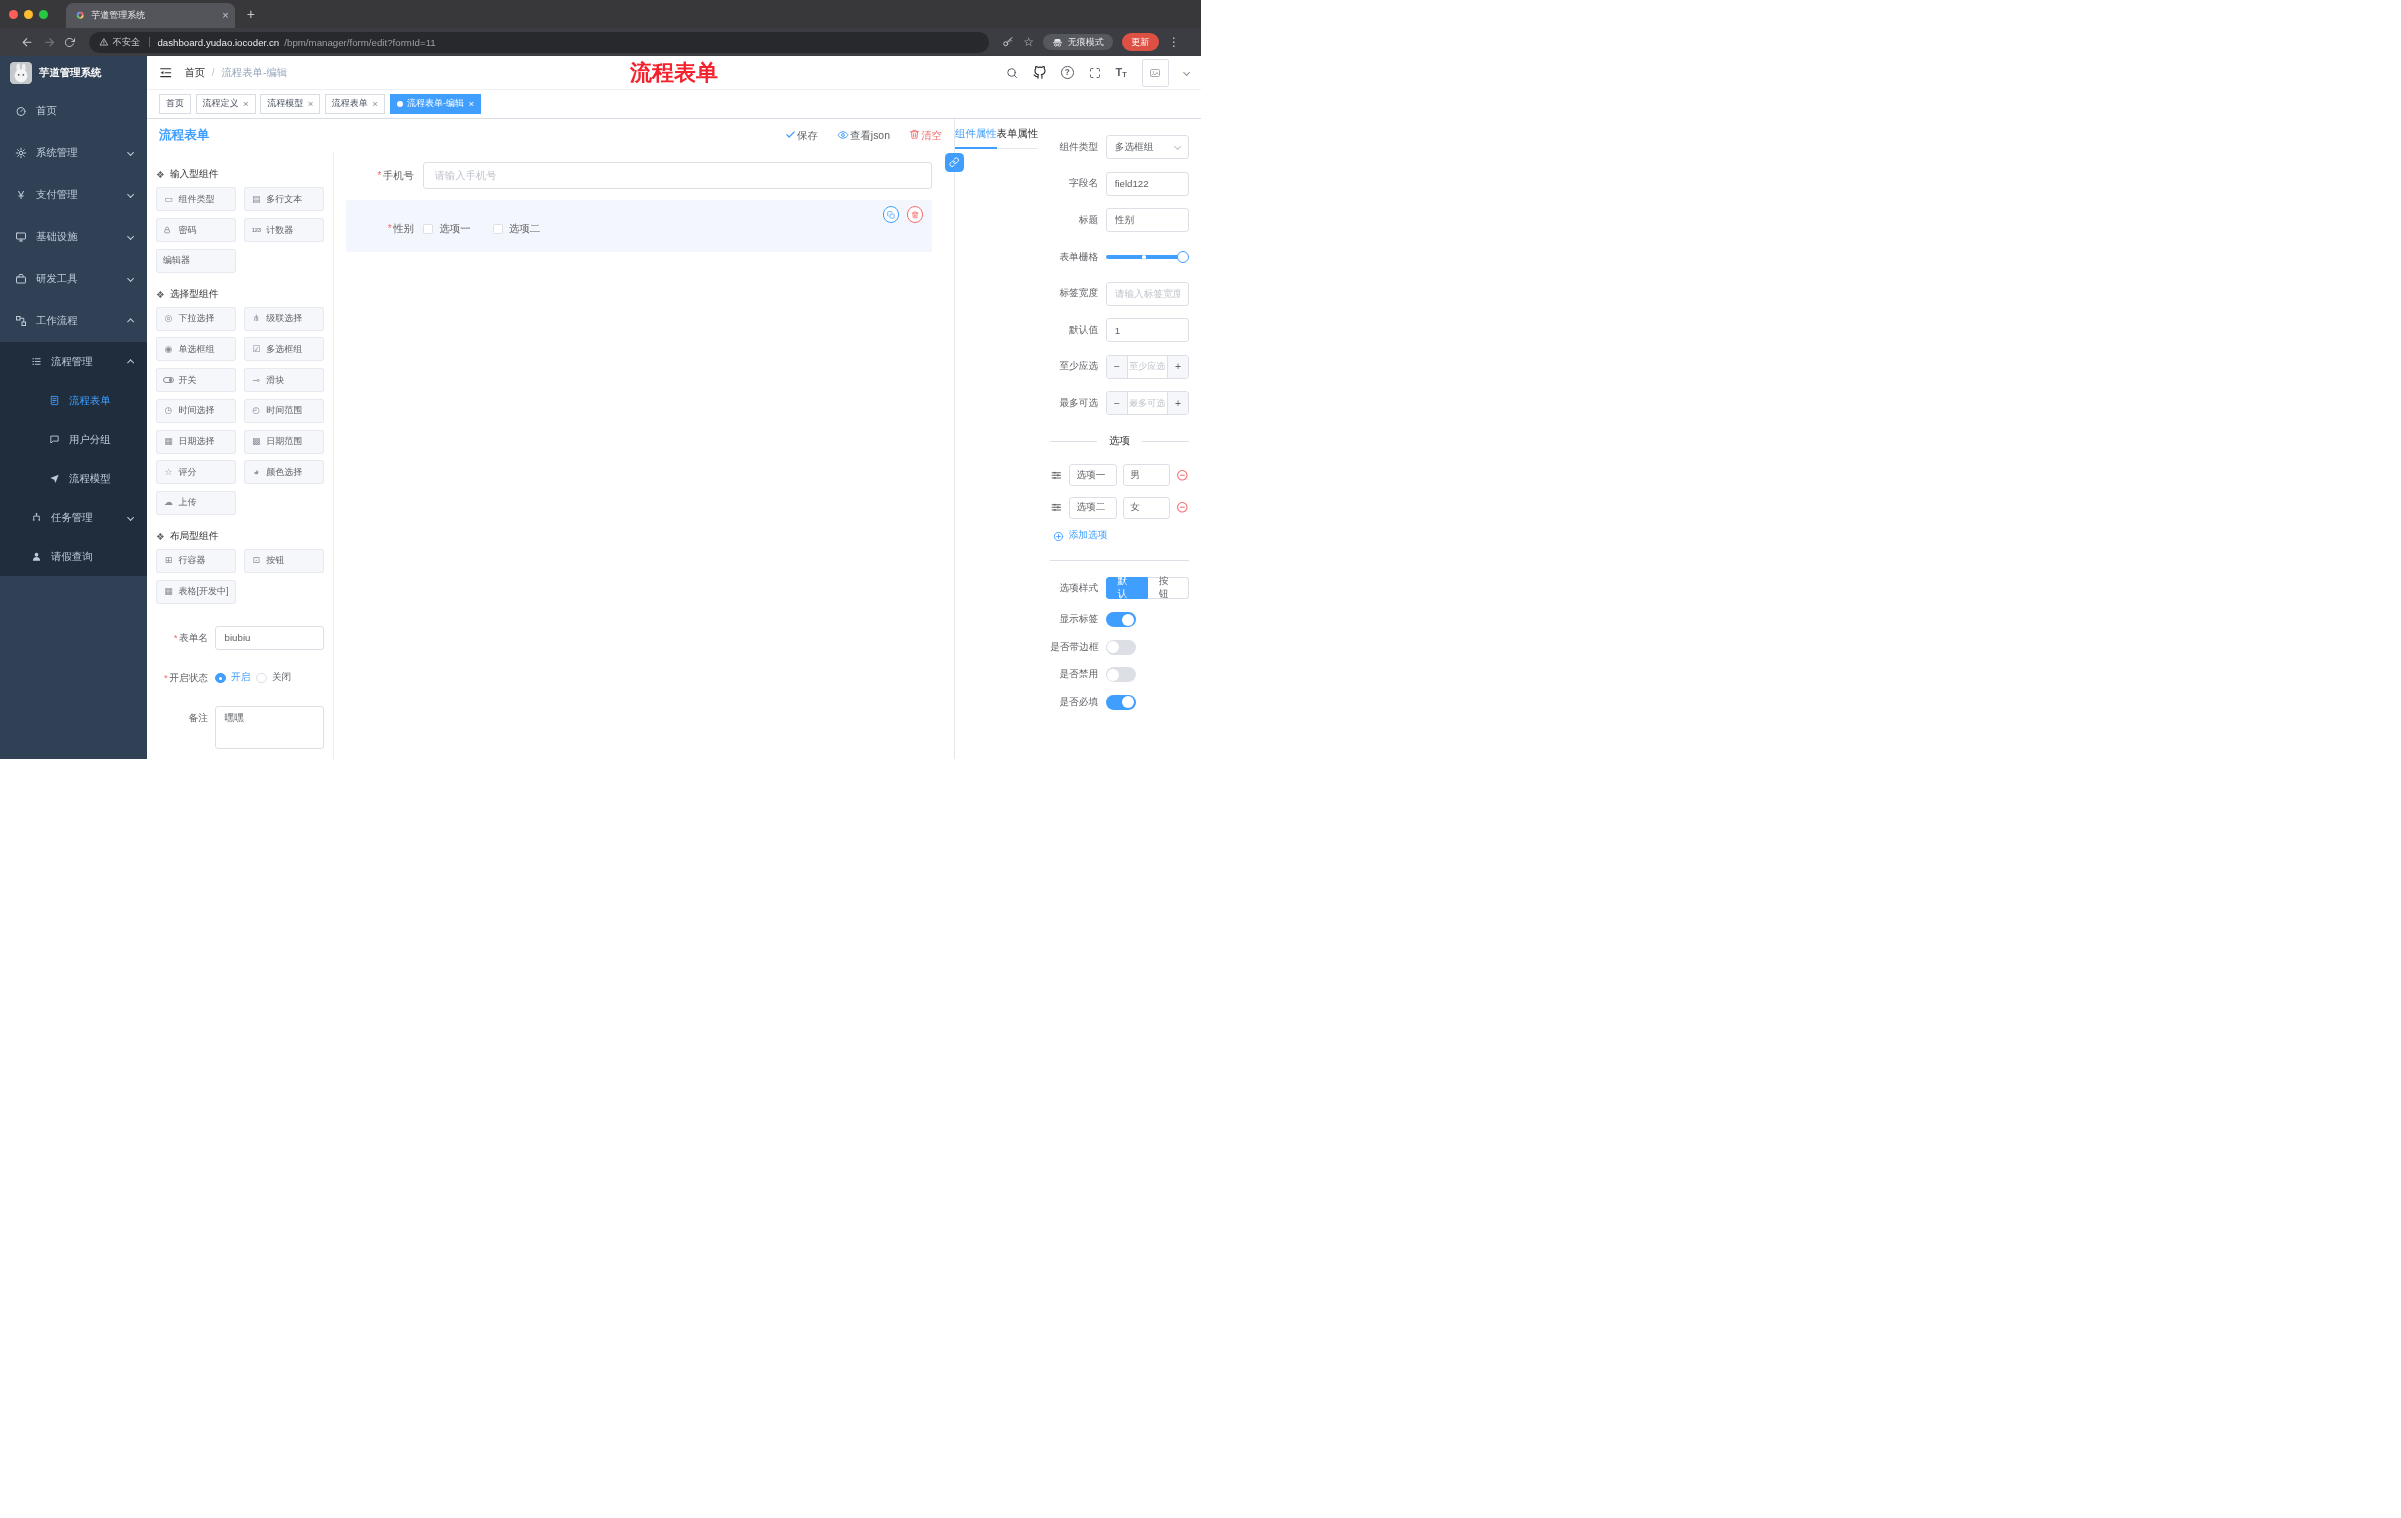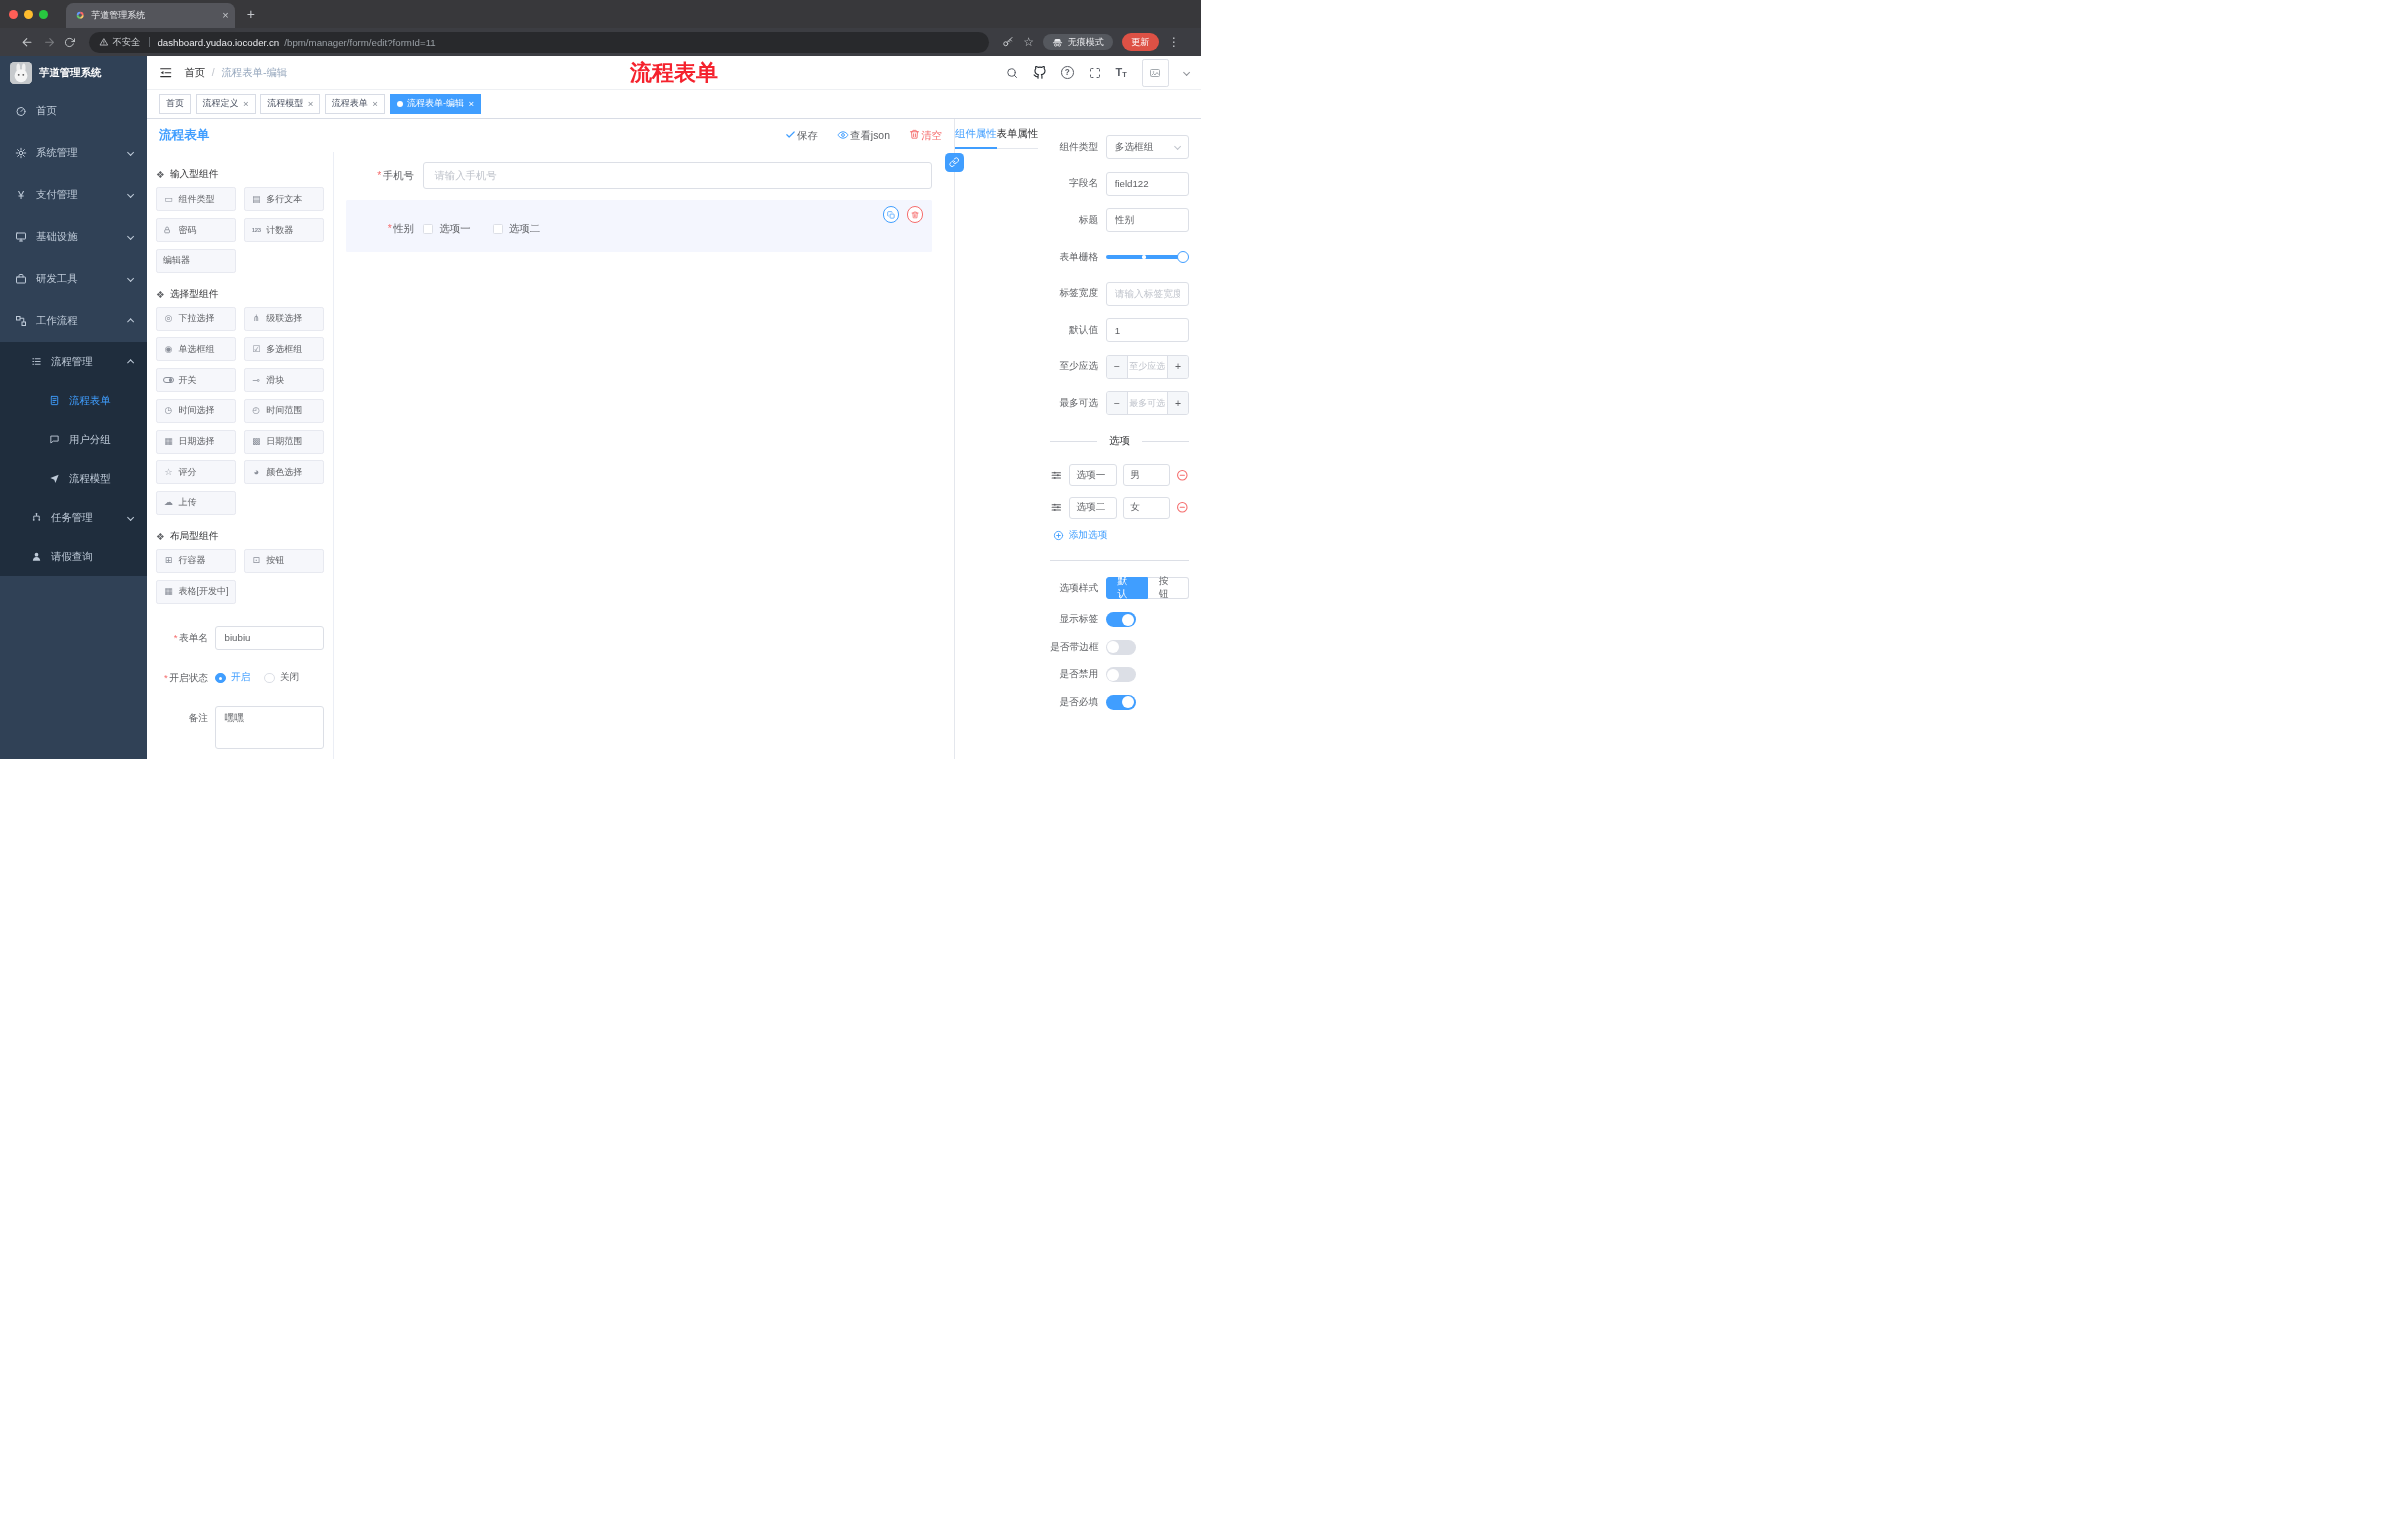--- a/index.html
+++ b/index.html
@@ -91,21 +91,21 @@
 .pi-sw::after{content:"";position:absolute;right:0.7px;top:0.7px;width:3.7px;height:3.7px;border-radius:50%;background:#8A8F99}
 
 .meta{margin-top:22px;font-size:9.7px}
 .meta-row{display:flex;align-items:flex-start;margin-bottom:16.3px}
 .meta-label{width:52px;text-align:right;color:#606266;padding-top:6px;flex-shrink:0;white-space:nowrap}
 .star-req{color:#F56C6C;margin-right:1.5px}
 .meta-ctrl{flex:1;margin-left:7.4px;min-width:0}
 .einp{width:100%;height:24px;border:0.7px solid #DCDFE6;border-radius:3px;padding:0 8.2px;font-size:9.7px;color:#606266;background:#fff;outline:none;font-family:inherit}
 .einp::placeholder{color:#C0C4CC}
 textarea.einp{height:43px;padding:5.2px 8.2px;resize:none}
-.radio-grp{display:flex;align-items:center;gap:14px;height:24px}
+.radio-grp{display:flex;align-items:center;gap:6px;height:24px}
 .radio{display:flex;align-items:center;gap:5.2px;color:#606266;cursor:pointer}
 .rdot{width:10.4px;height:10.4px;border-radius:50%;border:0.7px solid #DCDFE6;background:#fff;position:relative;flex-shrink:0}
 .radio.on{color:#409EFF}
 .radio.on .rdot{border-color:#409EFF;background:#409EFF}
 .radio.on .rdot::after{content:"";position:absolute;left:3px;top:3px;width:3px;height:3px;border-radius:50%;background:#fff}
 
 
 .canvas{flex:1;min-width:0;padding:10.4px 22px 0 12px}
 .cv-row{display:flex;align-items:center}
 .cv-label{width:77px;text-align:right;font-size:10.4px;color:#606266;padding-right:9px;flex-shrink:0;white-space:nowrap}
@@ -142,21 +142,21 @@
 .step-btn.minus{border-right:0.7px solid #DCDFE6}
 .step-btn.plus{border-left:0.7px solid #DCDFE6}
 .step-mid{flex:1;display:flex;align-items:center;justify-content:center;color:#C0C4CC;font-size:9px;background:#fff;white-space:nowrap;overflow:hidden}
 .divider{position:relative;text-align:center;margin:18.6px 0 16.3px}
 .divider::before{content:"";position:absolute;left:0;right:0;top:50%;height:0.7px;background:#DCDFE6}
 .divider span{position:relative;background:#fff;padding:0 12px;color:#303133;font-size:10.4px}
 .opt-row{display:flex;align-items:center;gap:6px;margin-bottom:10.4px}
 .drag{color:#606266;flex-shrink:0;cursor:grab}
 .opt-inp{flex:1;min-width:0;height:22px;border:0.7px solid #DCDFE6;border-radius:3px;padding:0 6.7px;font-size:9.7px;color:#606266;outline:none;font-family:inherit}
 .rm{color:#F56C6C;flex-shrink:0;cursor:pointer}
-.add-opt{display:flex;align-items:center;gap:4.5px;color:#409EFF;font-size:9.7px;margin:3px 0 0 3px;cursor:pointer}
+.add-opt{display:flex;align-items:flex-end;gap:4.5px;color:#409EFF;font-size:9.7px;margin:3px 0 0 3px;cursor:pointer}
 .hr-plain{border:none;border-top:0.7px solid #DCDFE6;margin:18px 0 16.3px}
 .seg{display:flex}
 .seg-btn{height:22px;padding:0 11px;border:0.7px solid #DCDFE6;display:flex;align-items:center;justify-content:center;font-size:9.7px;color:#606266;background:#fff;cursor:pointer}
 .seg-btn.first{border-radius:3px 0 0 3px}
 .seg-btn.last{border-radius:0 3px 3px 0;border-left:0}
 .seg-btn.active{background:#409EFF;border-color:#409EFF;color:#fff}
 .esw{width:30px;height:15px;border-radius:7.4px;background:#DCDFE6;position:relative;cursor:pointer;flex-shrink:0}
 .esw::after{content:"";position:absolute;left:1.5px;top:1.5px;width:12px;height:12px;border-radius:50%;background:#fff}
 .esw.on{background:#409EFF}
 .esw.on::after{left:16.3px}

